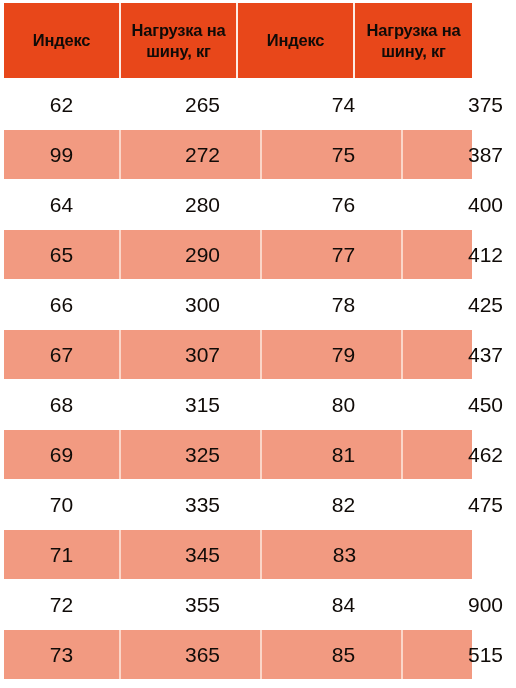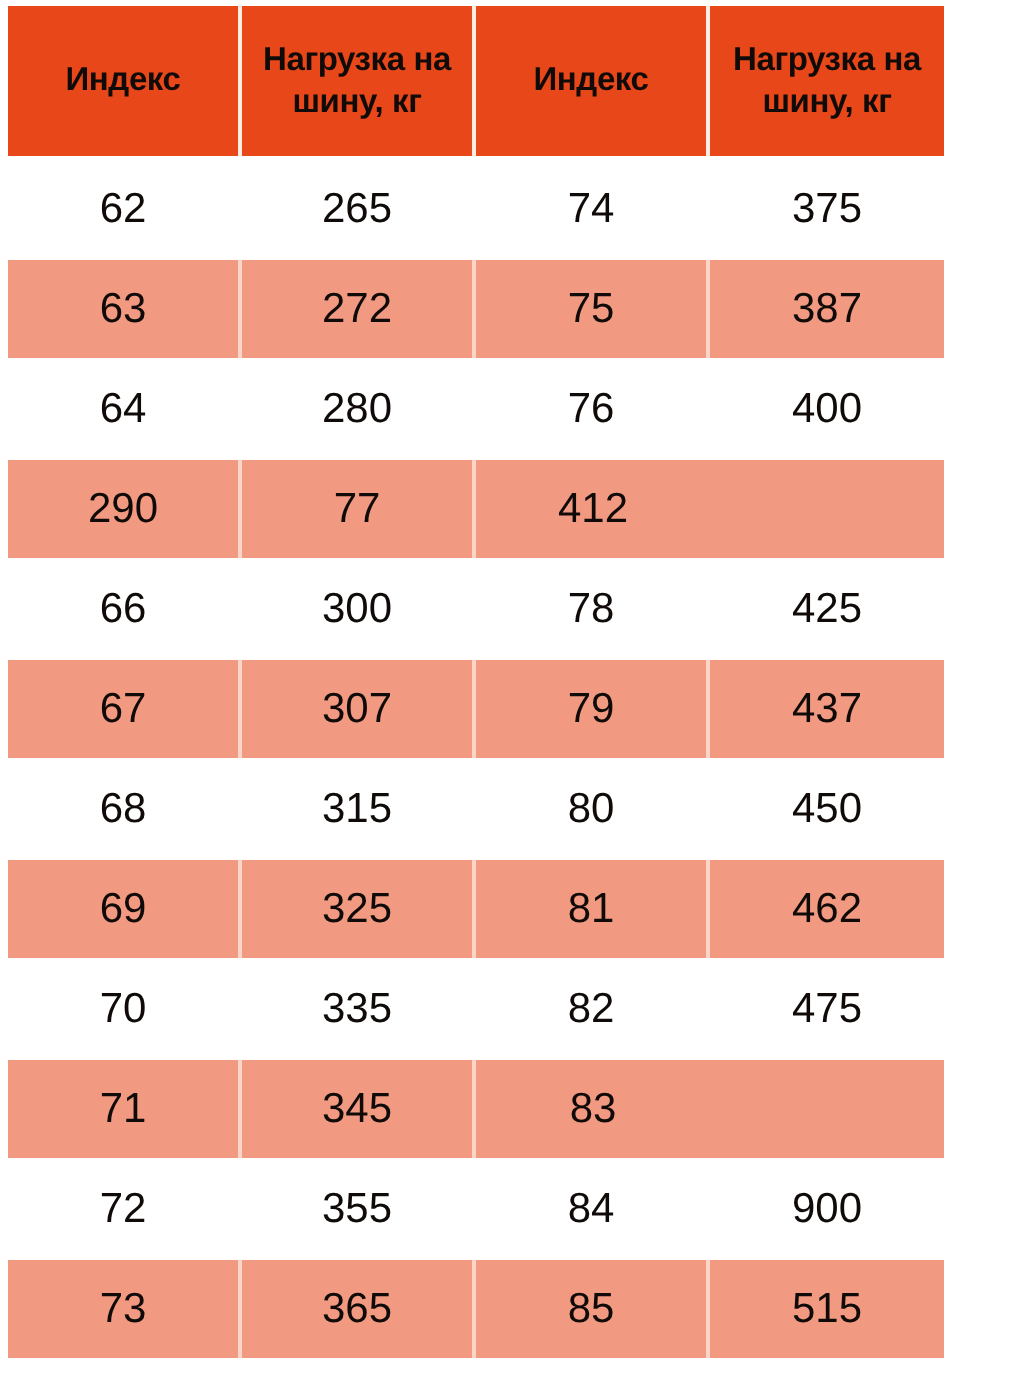--- a/index.html
+++ b/index.html
@@ -50,20 +50,21 @@
     font-stretch: condensed;
     border-right: 2px solid #fdece4;
     box-sizing: border-box;
     padding: 0 4px;
   }
   .header-cell:last-child { border-right: none; }
 
   .data-row {
     height: 49px;
     margin-bottom: 1px;
+    gap: 24px;
   }
   .data-row.shade-white { background: #ffffff; }
   .data-row.shade-pink  { background: #f29a81; }
 
   .data-cell {
     flex: 0 0 25%;
     display: flex;
     align-items: center;
     justify-content: center;
     text-align: center;
@@ -90,32 +91,33 @@
   </div>
 
   <div id="table-body">
       <div class="table-row data-row shade-white">
         <div class="data-cell">62</div>
         <div class="data-cell">265</div>
         <div class="data-cell">74</div>
         <div class="data-cell">375</div>
       </div>
       <div class="table-row data-row shade-pink">
-        <div class="data-cell">63</div>
+        <div class="data-cell">99</div>
         <div class="data-cell">272</div>
         <div class="data-cell">75</div>
         <div class="data-cell">387</div>
       </div>
       <div class="table-row data-row shade-white">
         <div class="data-cell">64</div>
         <div class="data-cell">280</div>
         <div class="data-cell">76</div>
         <div class="data-cell">400</div>
       </div>
       <div class="table-row data-row shade-pink">
+        <div class="data-cell">65</div>
         <div class="data-cell">290</div>
         <div class="data-cell">77</div>
         <div class="data-cell">412</div>
       </div>
       <div class="table-row data-row shade-white">
         <div class="data-cell">66</div>
         <div class="data-cell">300</div>
         <div class="data-cell">78</div>
         <div class="data-cell">425</div>
       </div>

